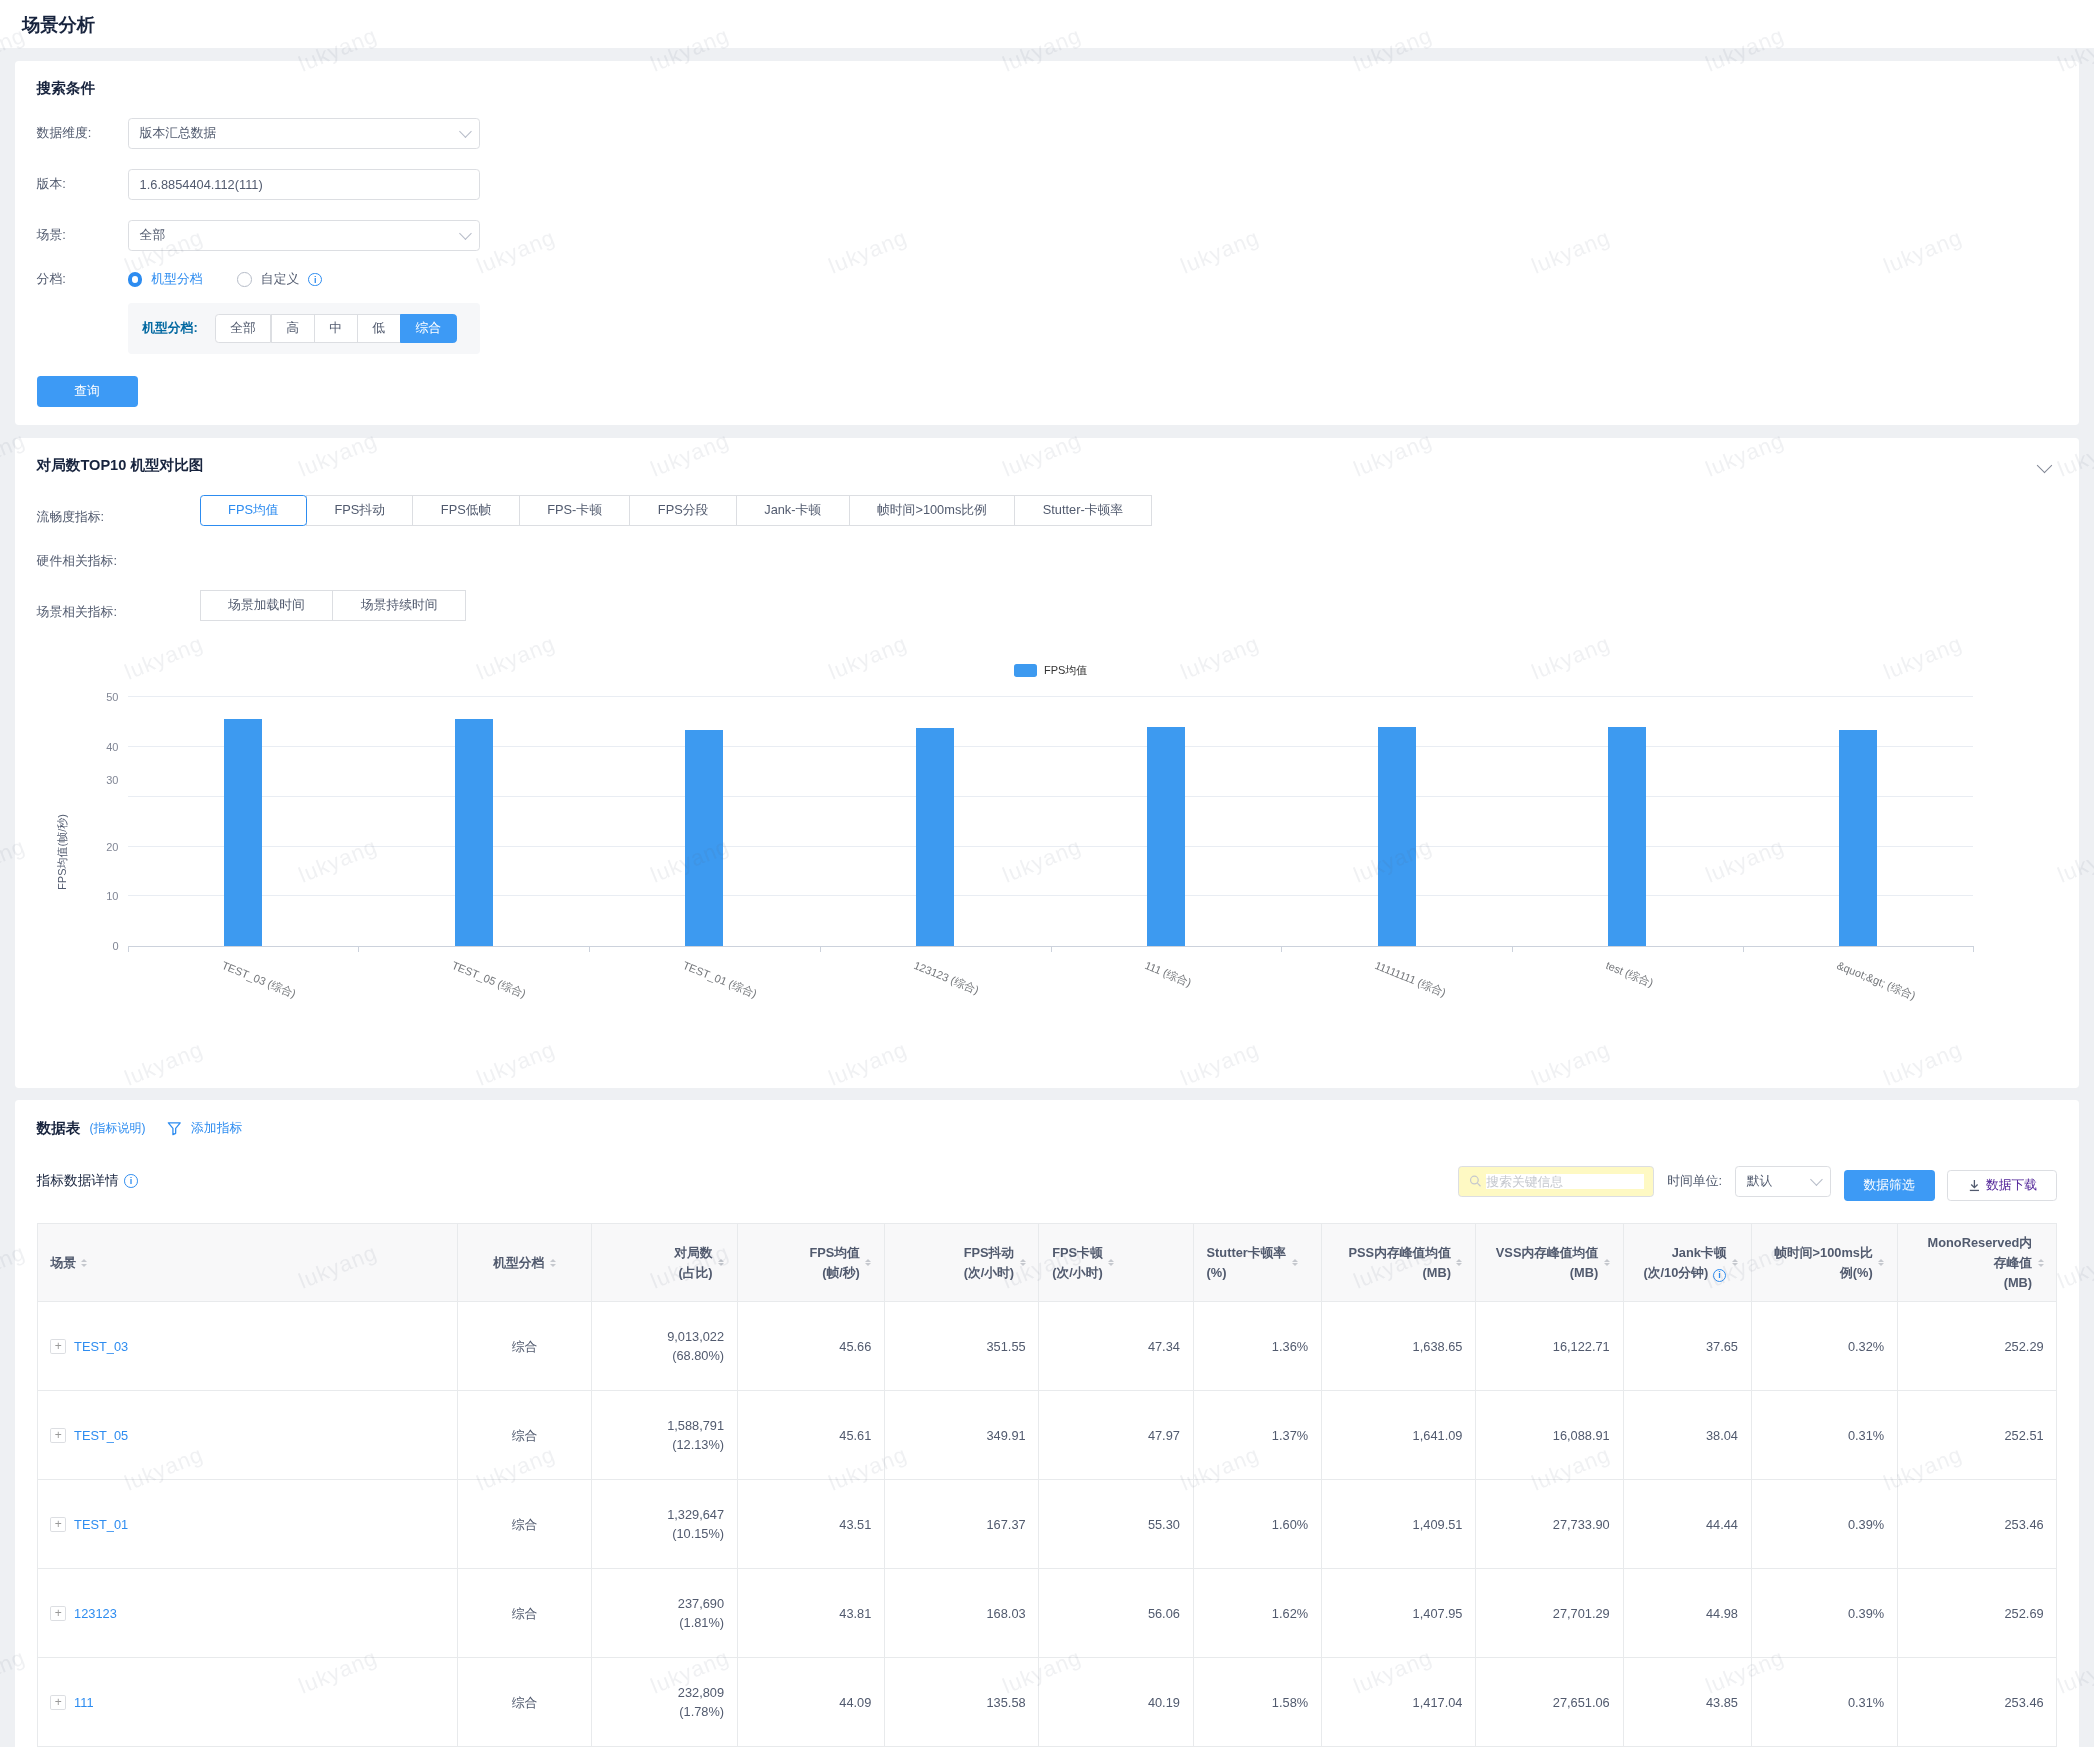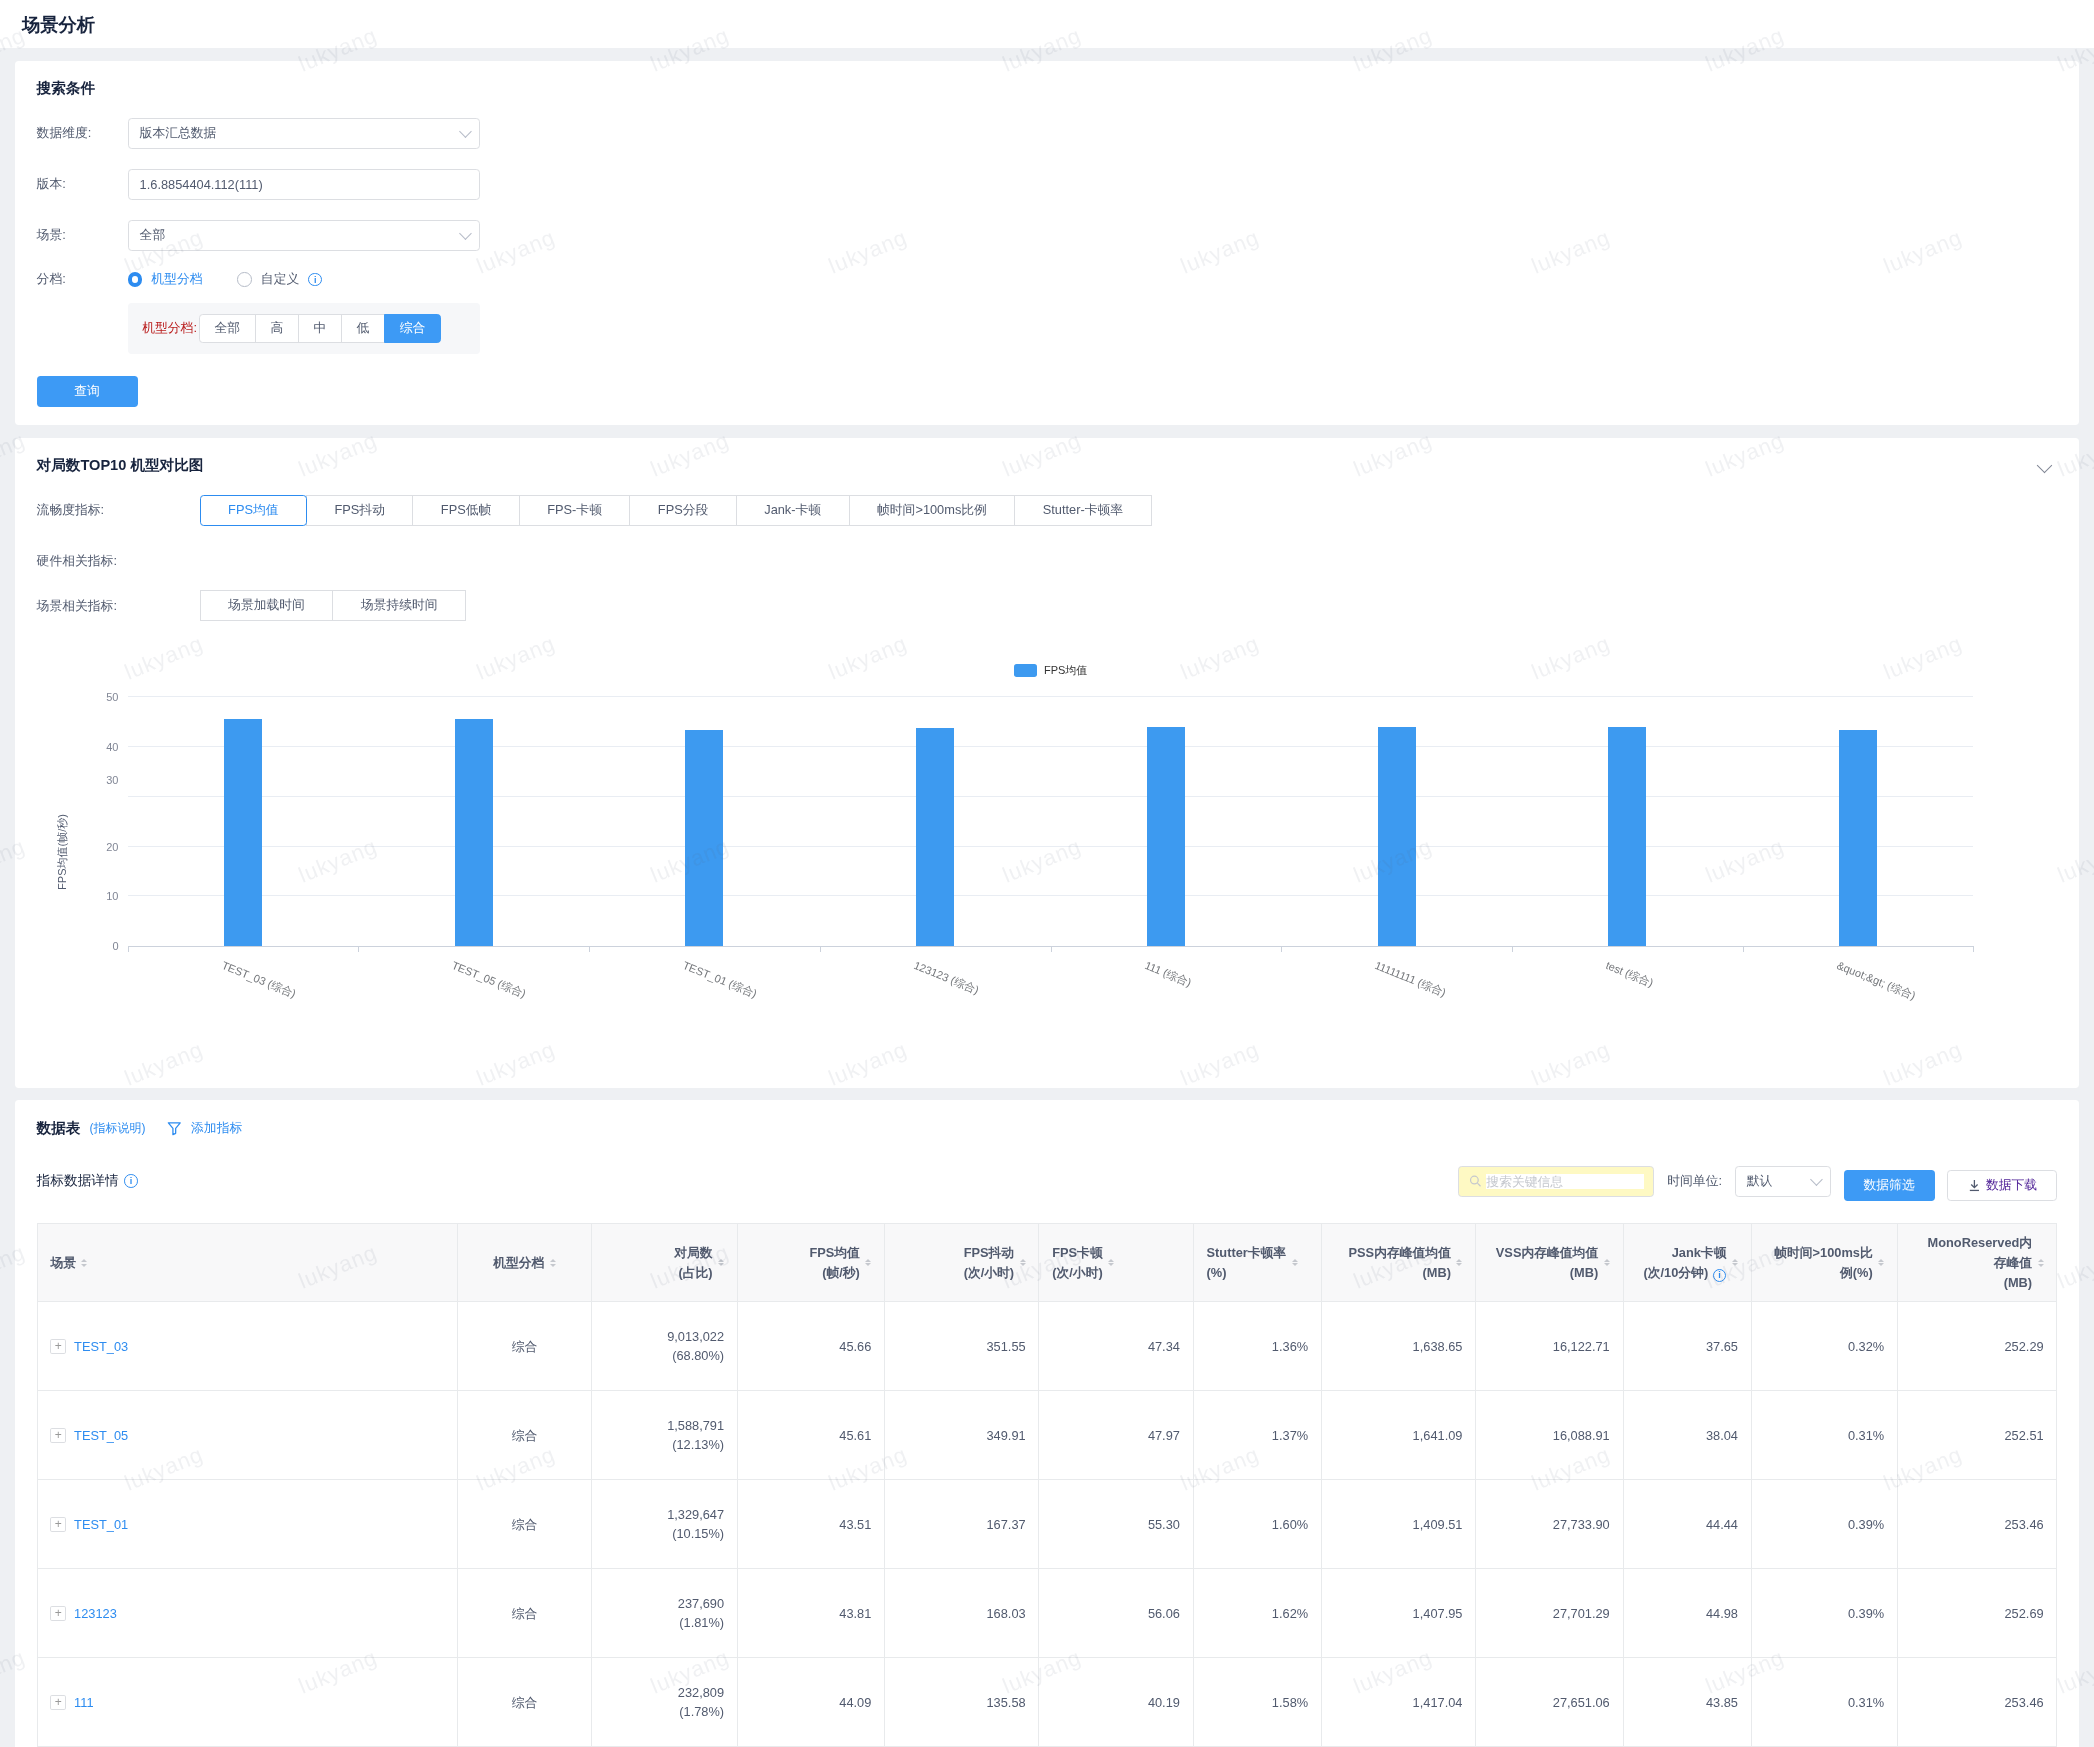--- a/index.html
+++ b/index.html
@@ -31,36 +31,36 @@
   .radio-row { display: flex; align-items: center; gap: 9.1px; }
   .radio { width: 14.6px; height: 14.6px; border-radius: 50%; background: #fff; display: inline-block; }
   .radio.on { border: 4.6px solid #2d8cf0; }
   .radio.off { border: 0.9px solid #b6bcc8; }
   .radio-label-on { color: #2d8cf0; margin-right: 25.6px; }
   .info-icon { width: 13.7px; height: 13.7px; border-radius: 50%; border: 0.9px solid #2d8cf0; color: #2d8cf0;
                font-size: 9.1px; display: inline-flex; align-items: center; justify-content: center;
                font-style: normal; font-weight: bold; }
   .tier-panel { margin: 14.6px 0 0 91px; background: #f6f7f9; border-radius: 3.7px; padding: 11px 14.6px;
                 display: inline-flex; align-items: center; width: 352px; }
-  .tier-panel .tp-label { margin-right: 2px; color: #b91c1c; }
+  .tier-panel .tp-label { margin-right: 17px; color: #0369a1; font-weight: bold; }
   .seg { height: 29px; padding: 0 14.6px; background: #fff; border: 0.9px solid #dcdee2; margin-left: -0.9px;
          font: inherit; color: #515a6e; cursor: pointer; position: relative; }
   .seg:first-of-type { border-radius: 3.7px 0 0 3.7px; margin-left: 0; }
   .seg:last-of-type { border-radius: 0 3.7px 3.7px 0; }
   .seg.active { background: #3d9af5; border-color: #3d9af5; color: #fff; z-index: 1; }
   .btn { height: 31px; border-radius: 3.7px; border: 0.9px solid transparent; font: inherit; cursor: pointer;
          display: inline-flex; align-items: center; justify-content: center; margin-top: 8px; }
   .btn-primary { background: #3d9af5; color: #fff; }
   .btn-default { background: #fff; color: #4c1d95; border-color: #dcdee2; }
   .query-btn { width: 101px; margin-top: 22px; }
   
   .chart-head { display: flex; align-items: center; justify-content: space-between; }
   .collapse-chev { width: 11px; height: 11px; border-right: 1.8px solid #808695; border-bottom: 1.8px solid #808695;
                    transform: rotate(45deg); cursor: pointer; margin-right: 7.3px; }
-  .metric-row { display: flex; align-items: flex-start; margin-top: 20px; }
+  .metric-row { display: flex; align-items: flex-end; margin-top: 20px; }
   .metric-label { width: 164px; flex: 0 0 164px; padding-top: 7.3px; color: #515a6e; }
   .tabs { display: flex; flex-wrap: wrap; }
   .tab { height: 31px; padding: 0 27.4px; background: #fff; border: 0.9px solid #dcdee2; margin-left: -0.9px;
          font: inherit; color: #515a6e; cursor: pointer; position: relative; }
   .tab.active { border-color: #2d8cf0; color: #2d8cf0; z-index: 1; border-radius: 3.7px; }
   .chart { margin-top: 42px; position: relative; padding-bottom: 64px; }
   .legend { display: flex; align-items: center; justify-content: center; gap: 7.3px;
             margin: 0 84px 20px 91px; cursor: pointer; }
   .legend .swatch { width: 23px; height: 12.8px; border-radius: 2.7px; }
   .legend span { font-size: 11px; color: #333; }

